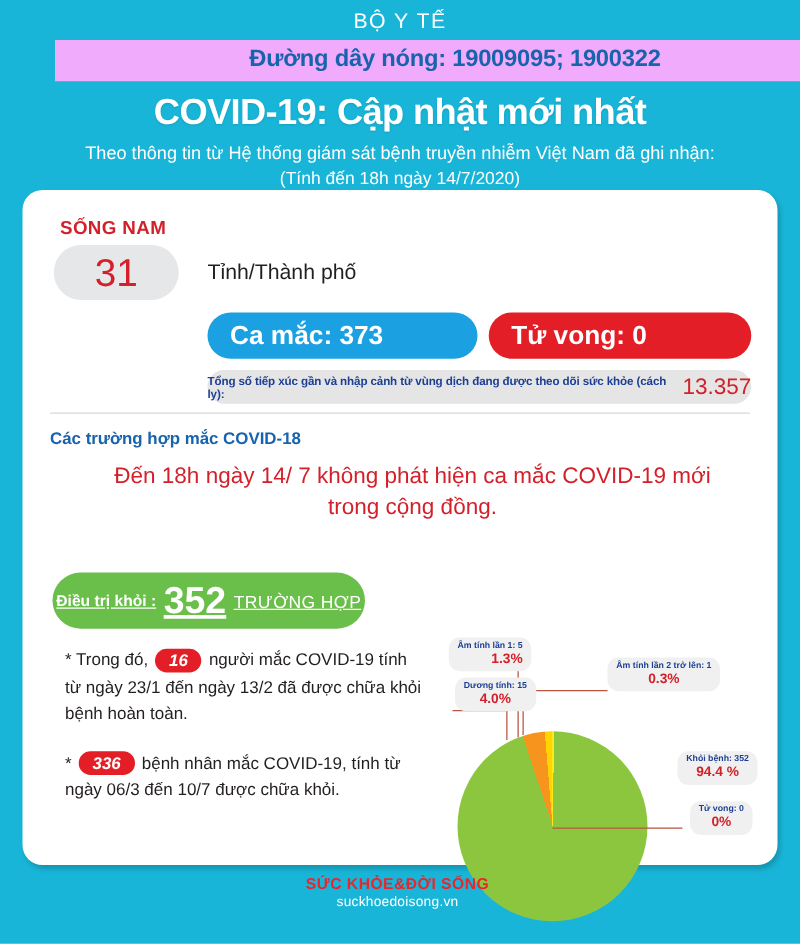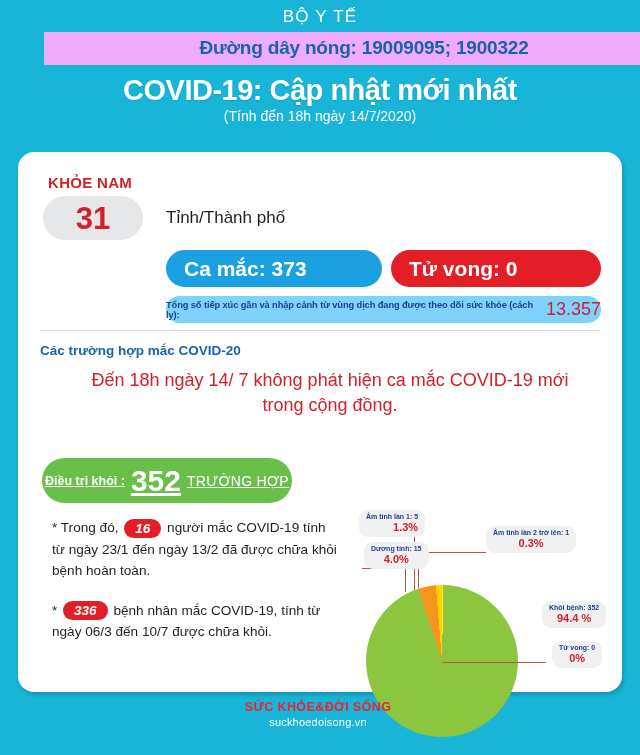--- a/index.html
+++ b/index.html
@@ -94,21 +94,21 @@
     height: 44px;
     background: #e6e7e8;
     border-radius: 22px;
     display: flex;
     align-items: center;
     justify-content: center;
   }
   .vn-number {
     color: #d3202a;
     font-size: 31px;
-    font-weight: bold;
+    font-weight: normal;
     line-height: 31px;
   }
   .vn-province {
     position: absolute;
     left: 148px;
     top: 56px;
     color: #231f20;
     font-size: 17px;
   }
 
@@ -132,21 +132,21 @@
   }
   .pill-cases { width: 216px; background: #1ba0e2; }
   .pill-deaths { width: 210px; background: #e31e26; }
 
   .contact-bar {
     position: absolute;
     left: 148px;
     top: 144px;
     width: 435px;
     height: 27px;
-    background: #7dd3fc;
+    background: #e5e5e5;
     border-radius: 14px;
     display: flex;
     align-items: center;
     justify-content: center;
     gap: 6px;
   }
   .contact-label {
     color: #1c3f94;
     font-size: 9.3px;
     font-weight: bold;
@@ -301,28 +301,29 @@
 </style>
 </head>
 <body>
 
 <div class="header">
   <div class="ministry">BỘ Y TẾ</div>
   <div class="hotline-bar">
     <span class="hotline-text">Đường dây nóng: 19009095; 1900322</span>
   </div>
   <div class="main-title">COVID-19: Cập nhật mới nhất</div>
+  <div class="subtitle">Theo thông tin từ Hệ thống giám sát bệnh truyền nhiễm Việt Nam đã ghi nhận:</div>
   <div class="subtitle2">(Tính đến 18h ngày 14/7/2020)</div>
 </div>
 
 <div class="card">
 
   <div class="sec1">
 
-    <div class="vn-label">KHỎE NAM</div>
+    <div class="vn-label">SỐNG NAM</div>
 
     <div class="vn-pill">
       <span class="vn-number">31</span>
     </div>
 
     <div class="vn-province">Tỉnh/Thành phố</div>
 
     <div class="pill-row">
       <div class="pill pill-cases">Ca mắc: 373</div>
       <div class="pill pill-deaths">Tử vong:  0</div>
@@ -331,21 +332,21 @@
     <div class="contact-bar">
       <span class="contact-label">Tổng số tiếp xúc gần và nhập cảnh từ vùng dịch đang được theo dõi sức khỏe (cách ly):</span>
       <span class="contact-value">13.357</span>
     </div>
 
     <div class="divider"></div>
   </div>
 
   <div class="sec2">
 
-    <div class="sec2-heading">Các trường hợp mắc COVID-20</div>
+    <div class="sec2-heading">Các trường hợp mắc COVID-18</div>
     <div class="sec2-alert">Đến 18h ngày 14/ 7 không phát hiện ca mắc COVID-19 mới trong cộng đồng.</div>
 
     <div class="green-badge">
       <span class="gb-label">Điều trị khỏi :</span>
       <span class="gb-number">352</span>
       <span class="gb-unit">TRƯỜNG HỢP</span>
     </div>
 
     <div class="notes">
       <div class="note-block">

